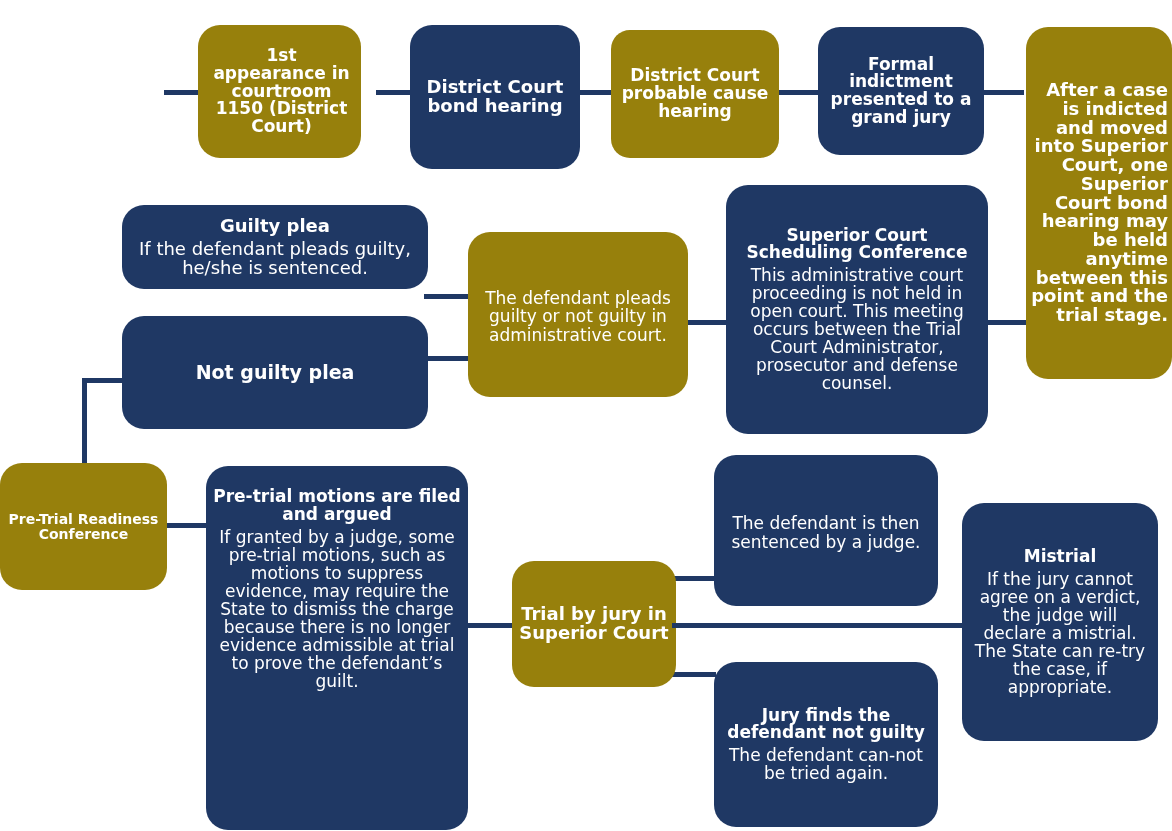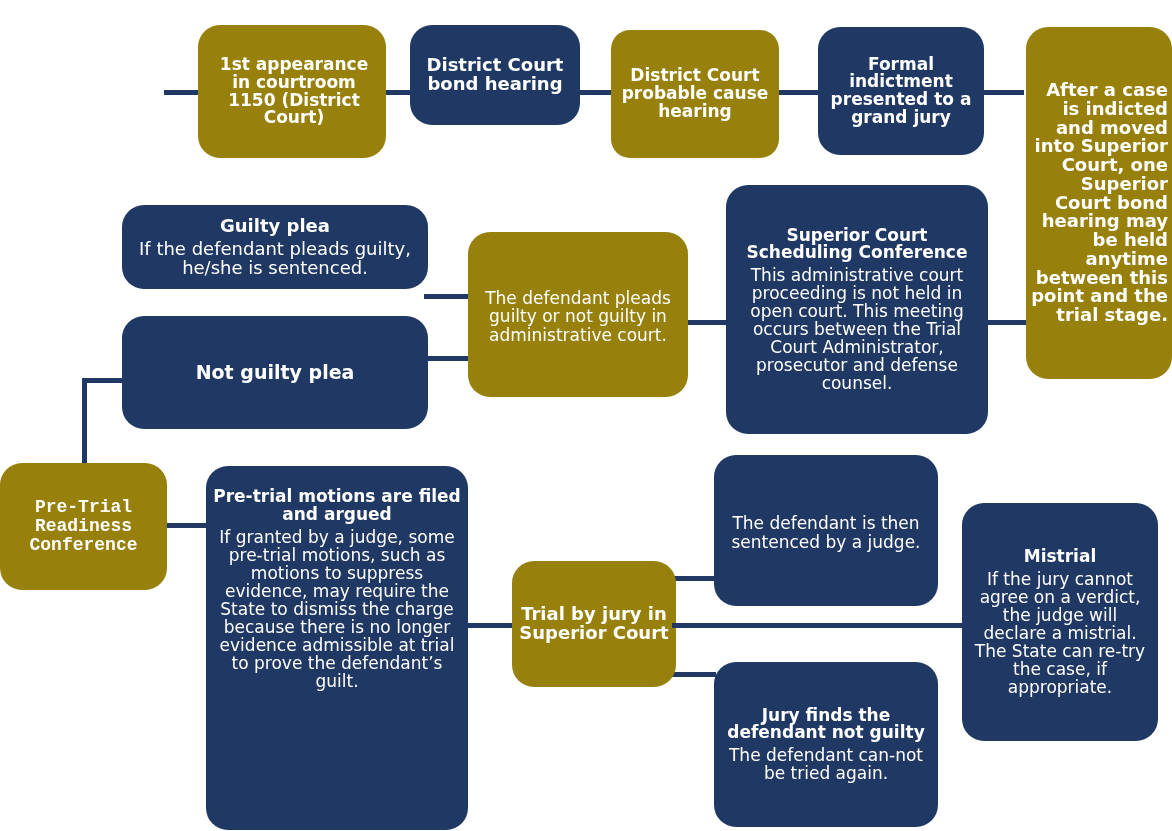--- a/index.html
+++ b/index.html
@@ -74,25 +74,25 @@
   <div class="conn h" style="left:165px; top:523px; width:55px;"></div>
 
   <div class="conn h" style="left:466px; top:623px; width:48px;"></div>
 
   <div class="conn h" style="left:672px; top:576px; width:44px;"></div>
   <div class="conn h" style="left:672px; top:672px; width:44px;"></div>
 
   <div class="conn h over" style="left:672px; top:623px; width:300px;"></div>
 
 
-  <div class="node gold solo" style="left:198px; top:25px;  width:188px; height:133px; font-size:17px;padding-left:11px;">
+  <div class="node gold solo" style="left:198px; top:25px;  width:163px; height:133px; font-size:17px;padding-left:11px;">
     <div class="hdr">1st appearance in courtroom 1150 (District Court)</div>
   </div>
 
-  <div class="node navy solo" style="left:410px; top:25px;  width:170px; height:100px; font-size:18px;">
+  <div class="node navy solo" style="left:410px; top:25px;  width:170px; height:144px; font-size:18px;">
     <div class="hdr">District Court bond hearing</div>
   </div>
 
   <div class="node gold solo" style="left:611px; top:30px;  width:168px; height:128px; font-size:17px;border-radius:19px;">
     <div class="hdr">District Court probable cause hearing</div>
   </div>
 
   <div class="node navy solo" style="left:818px; top:27px;  width:166px; height:128px; font-size:17px;">
     <div class="hdr">Formal indictment presented to a grand jury</div>
   </div>
@@ -112,21 +112,21 @@
 
   <div class="node gold" style="left:468px; top:232px; width:220px; height:165px; font-size:17px;">
     <div class="bdy">The defendant pleads guilty or not guilty in administrative court.</div>
   </div>
 
   <div class="node navy" style="left:726px; top:185px; width:262px; height:249px; font-size:17px;">
     <div class="hdr">Superior Court Scheduling Conference</div>
     <div class="bdy">This administrative court proceeding is not held in open court. This meeting occurs between the Trial Court Administrator, prosecutor and defense counsel.</div>
   </div>
 
-  <div class="node gold solo" style="left:0px;   top:463px; width:167px; height:127px; font-size:18px;font-family:Liberation Mono, monospace;">
+  <div class="node gold solo" style="left:0px;   top:463px; width:167px; height:127px; font-size:14px;">
     <div class="hdr">Pre-Trial Readiness Conference</div>
   </div>
 
   <div class="node navy" style="left:206px; top:466px; width:262px; height:364px; font-size:17px;">
     <div class="hdr" style="margin-top:-118px;">Pre-trial motions are filed and argued</div>
     <div class="bdy">If granted by a judge, some pre-trial motions, such as motions to suppress evidence, may require the State to dismiss the charge because there is no longer evidence admissible at trial to prove the defendant’s guilt.</div>
   </div>
 
   <div class="node gold solo" style="left:512px; top:561px; width:164px; height:126px; font-size:18px;">
     <div class="hdr">Trial by jury in Superior Court</div>

